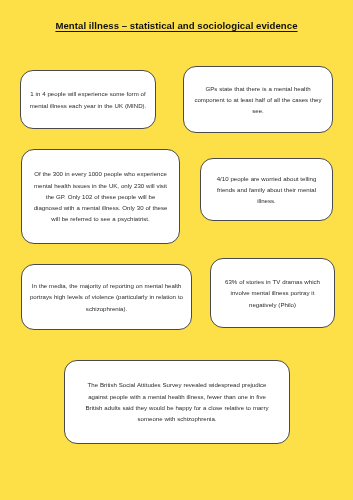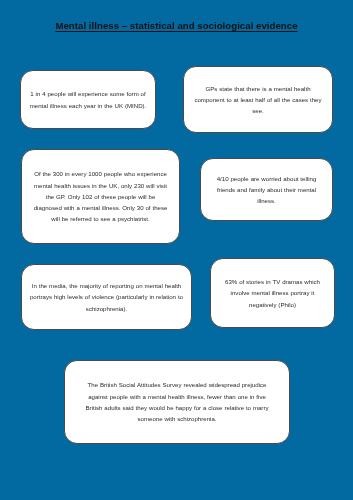--- a/index.html
+++ b/index.html
@@ -13,21 +13,21 @@
     position: relative;
     overflow: hidden;
     font-family: "Liberation Sans", sans-serif;
     color: #2b2b2b;
     -webkit-font-smoothing: antialiased;
   }
 
   #page {
     position: absolute;
     inset: 0;
-    background: #0369a1;
+    background: #fde047;
   }
 
   
   .page-title {
     position: absolute;
     left: 0;
     right: 0;
     top: 20px;
     text-align: center;
     font-size: 9.6px;

